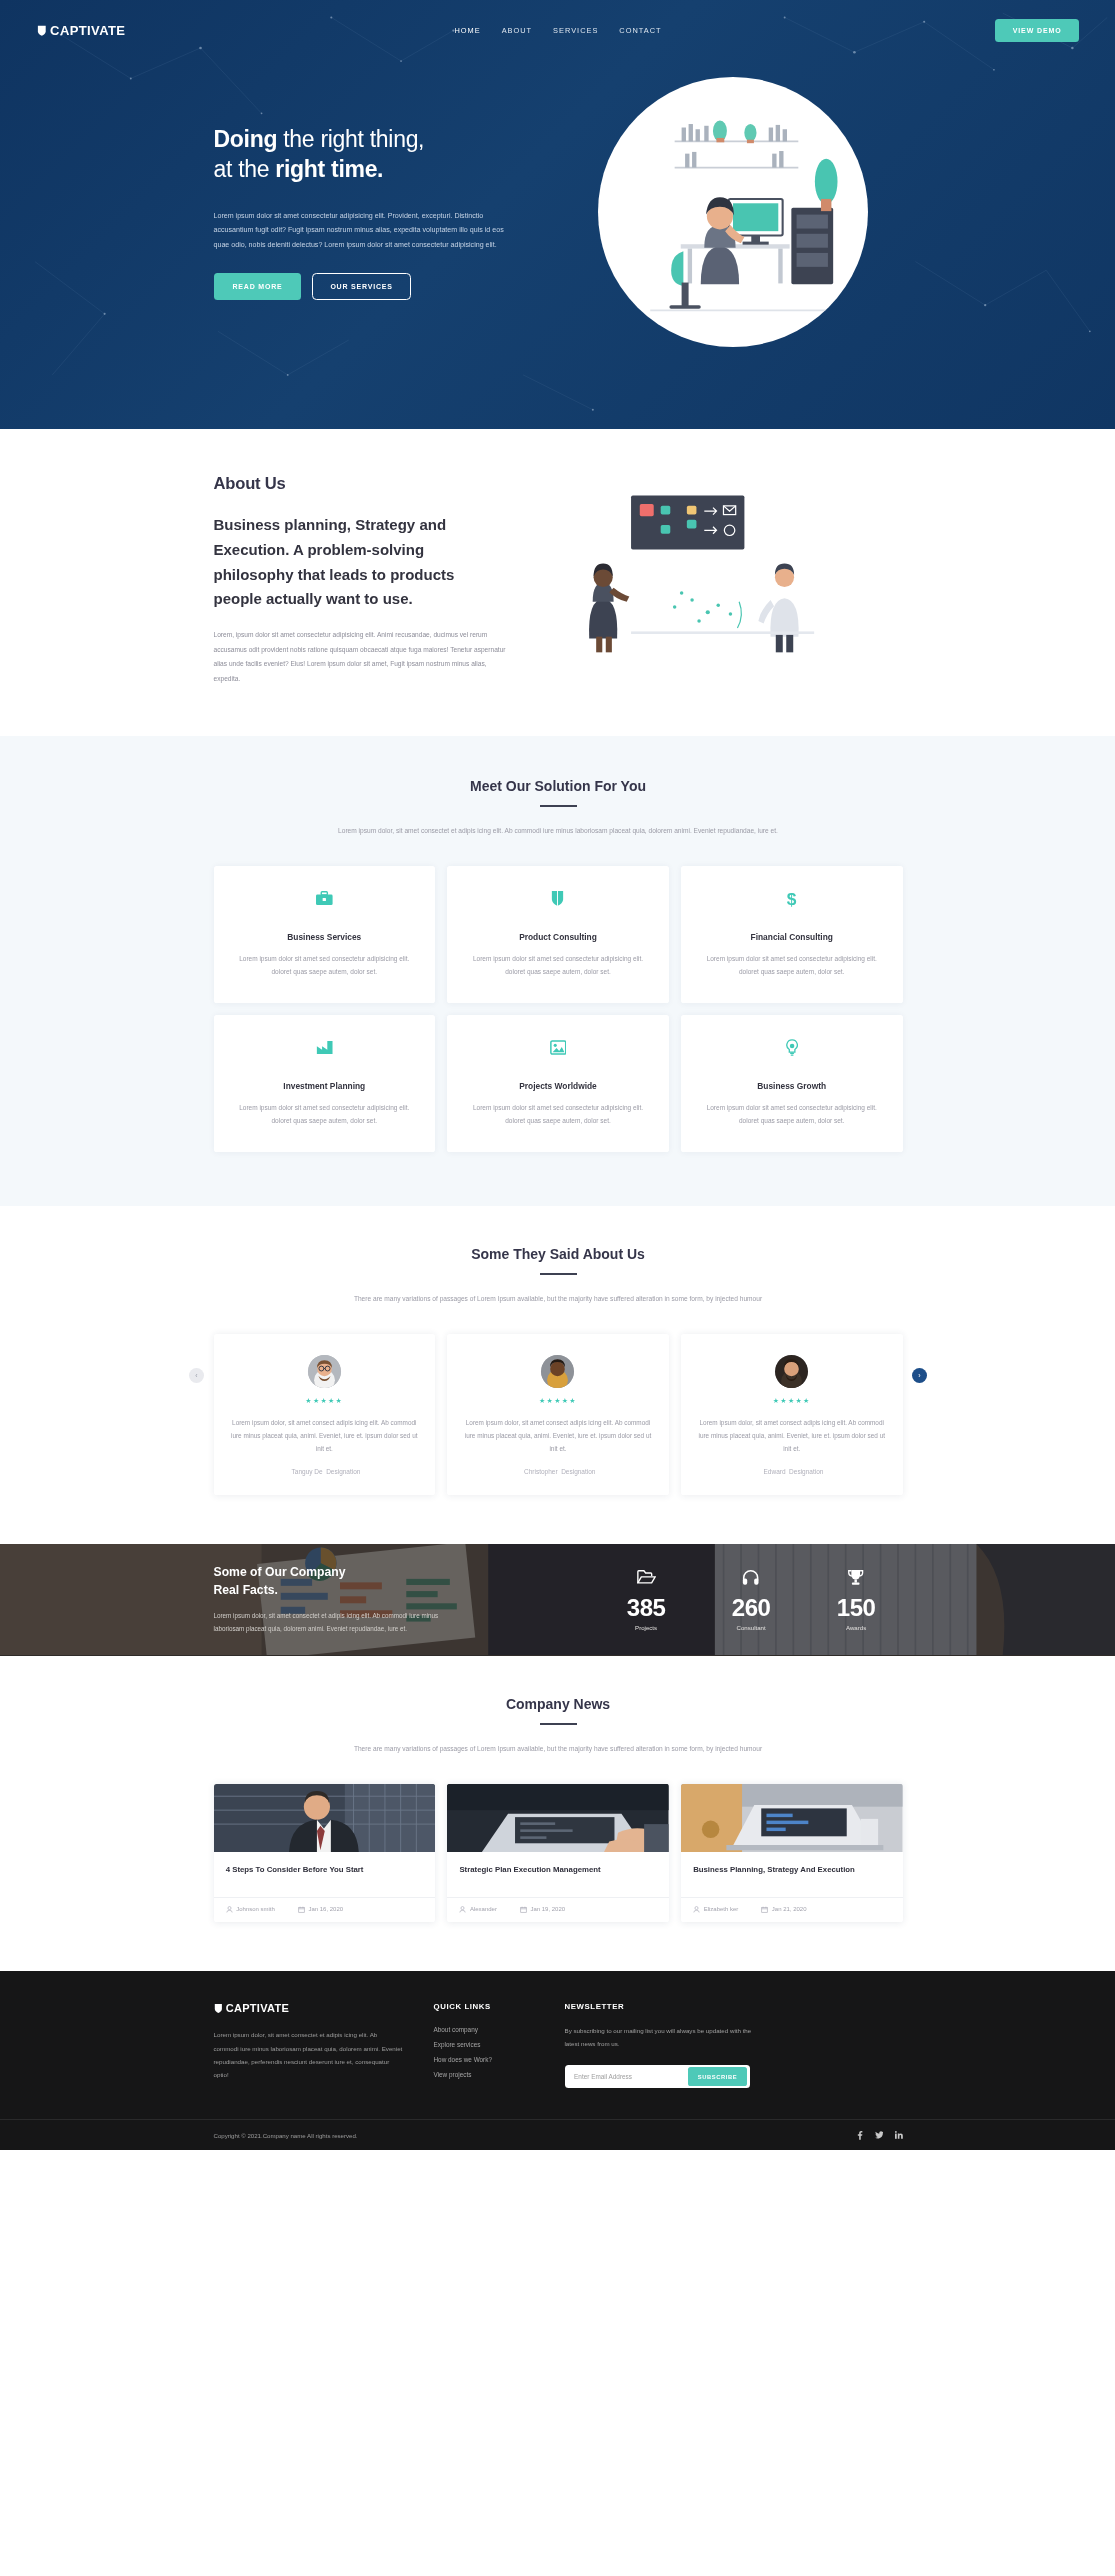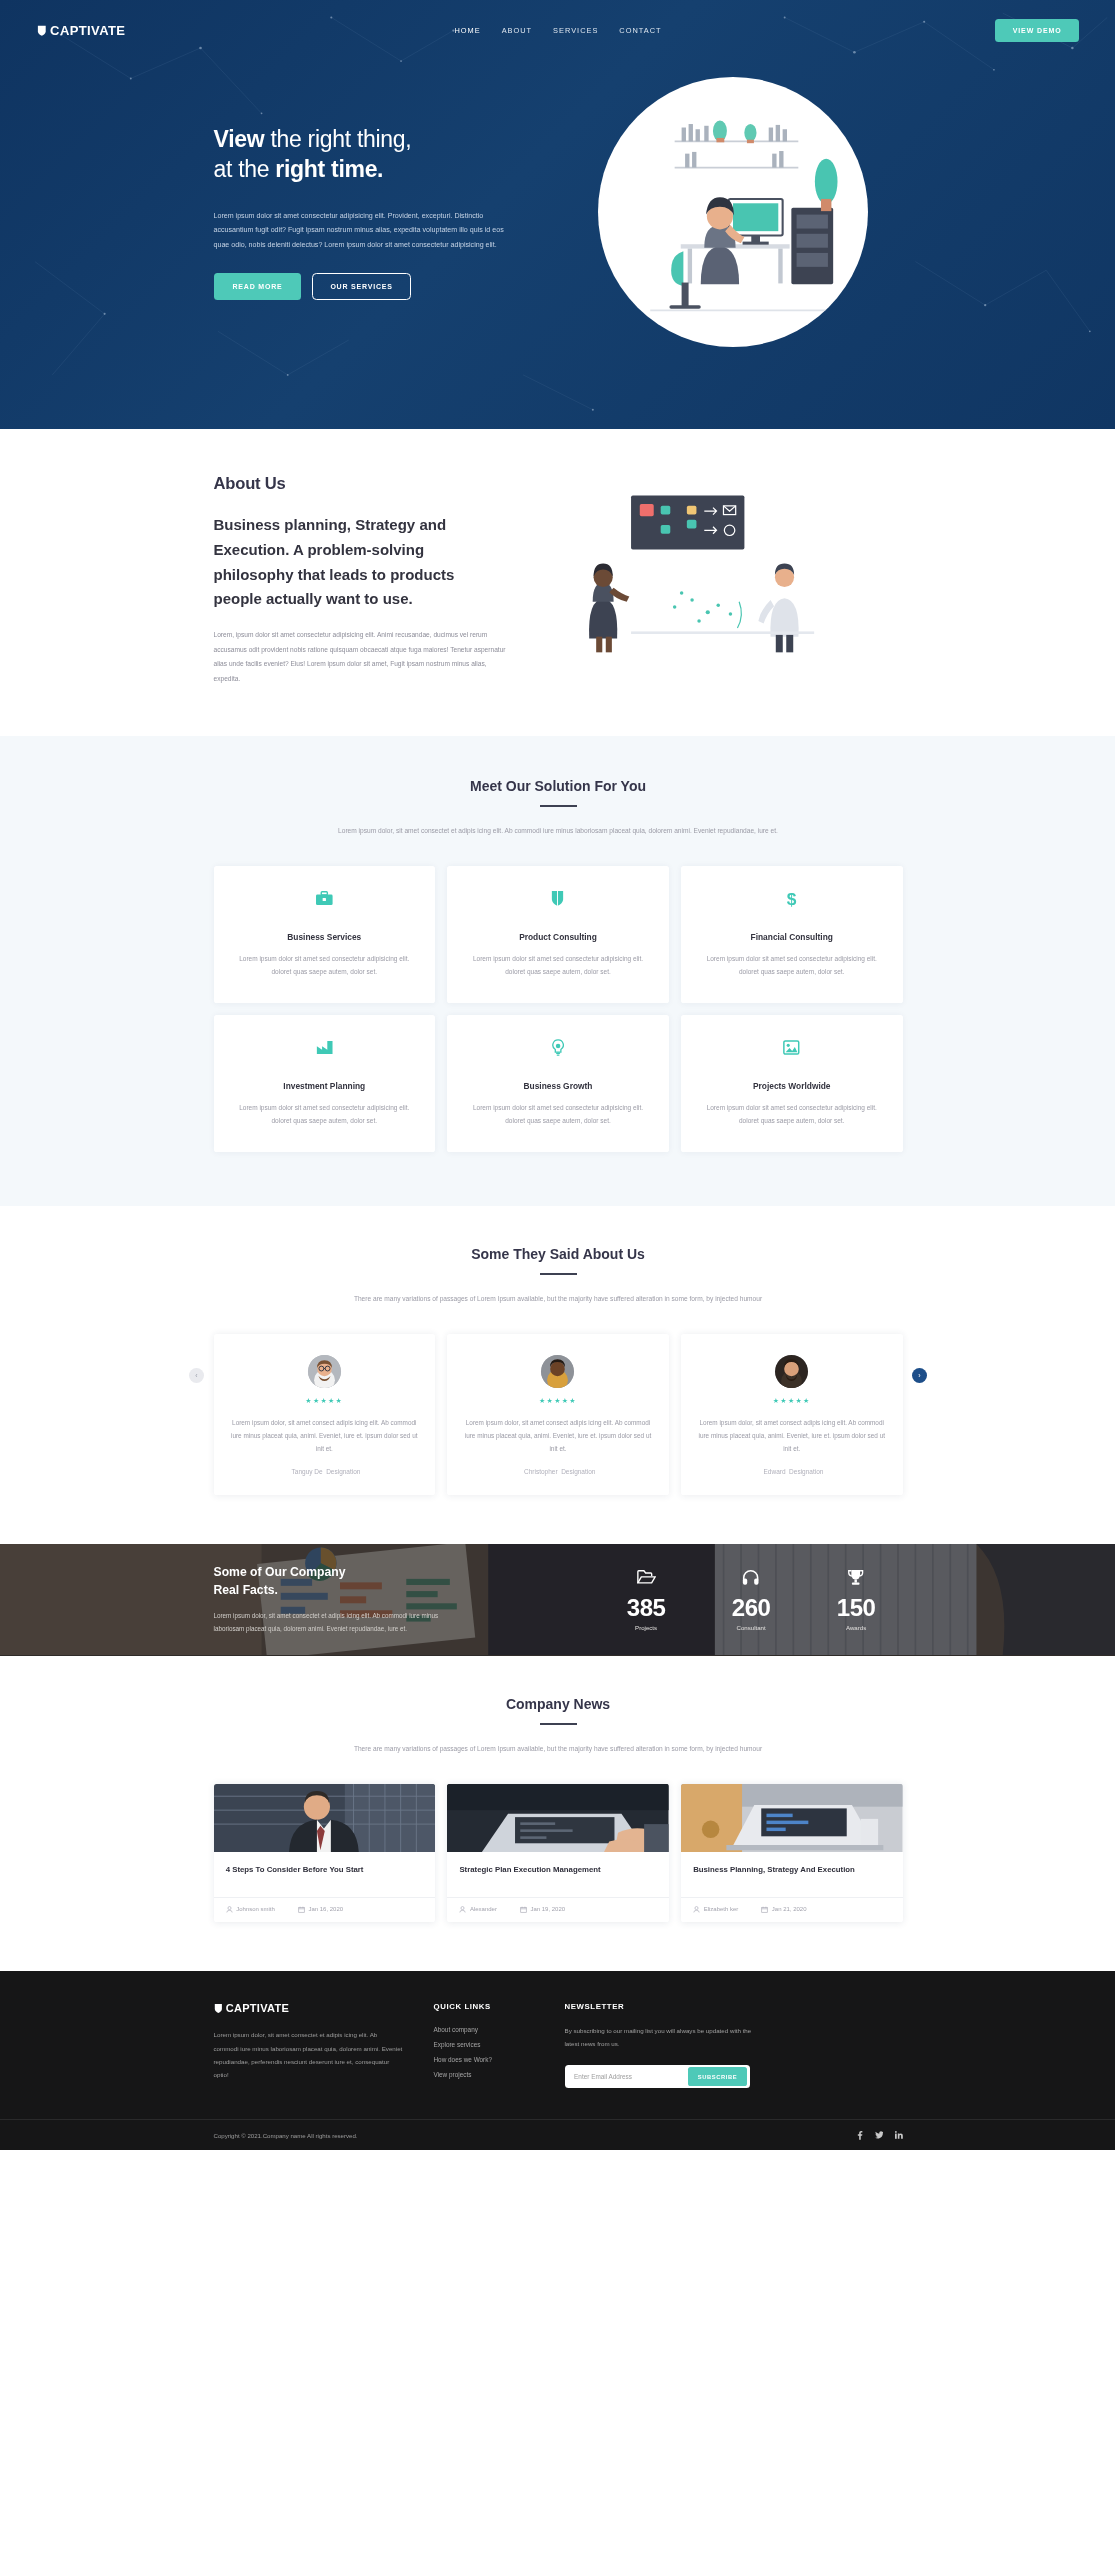--- a/index.html
+++ b/index.html
@@ -262,21 +262,21 @@
       <a href="#">CONTACT</a>
     </div>
     <div class="nav-right">
       <button class="btn-demo">VIEW DEMO</button>
     </div>
   </nav>
 
   <div class="container hero-body">
     <div class="hero-left">
       <h1 class="hero-title">
-        <b>View</b><span> the right thing,</span><br>
+        <b>Doing</b><span> the right thing,</span><br>
         <span>at the </span><b>right time.</b>
       </h1>
       <p class="hero-sub">Lorem ipsum dolor sit amet consectetur adipisicing elit. Provident, excepturi. Distinctio accusantium fugit odit? Fugit ipsam nostrum minus alias, expedita voluptatem illo quis id eos quae odio, nobis deleniti delectus? Lorem ipsum dolor sit amet consectetur adipisicing elit.</p>
       <div class="hero-btns">
         <button class="btn-read">READ MORE</button>
         <button class="btn-services">OUR SERVICES</button>
       </div>
     </div>
 
     <div class="hero-illo">
@@ -457,40 +457,40 @@
           <svg width="17.4" height="15" viewBox="0 0 20 17">
               <path d="M1 16V7l6 4V7l6 4V1h6v15z" fill="#3fc9b6"></path>
             </svg>
         </div>
         <h3>Investment Planning</h3>
         <p>Lorem ipsum dolor sit amet sed consectetur adipisicing elit. doloret quas saepe autem, dolor set.</p>
       </div>
 
       <div class="card">
         <div class="card-icon">
+          <svg width="16.6" height="15" viewBox="0 0 19 17">
+              <rect x="1" y="1" width="17" height="15" rx="1.6" fill="none" stroke="#3fc9b6" stroke-width="1.7"></rect>
+              <circle cx="6" cy="6" r="1.8" fill="#3fc9b6"></circle>
+              <path d="M3 14l4.5-5 3 3.4L13.5 8l3 6z" fill="#3fc9b6"></path>
+            </svg>
+        </div>
+        <h3>Projects Worldwide</h3>
+        <p>Lorem ipsum dolor sit amet sed consectetur adipisicing elit. doloret quas saepe autem, dolor set.</p>
+      </div>
+
+      <div class="card">
+        <div class="card-icon">
           <svg width="12.2" height="17.4" viewBox="0 0 14 20">
               <path d="M7 1a6 6 0 0 0-3.2 11.1V15h6.4v-2.9A6 6 0 0 0 7 1z" fill="none" stroke="#3fc9b6" stroke-width="1.5"></path>
               <rect x="4.6" y="15.6" width="4.8" height="1.6" rx=".8" fill="#3fc9b6"></rect>
               <rect x="5.3" y="17.8" width="3.4" height="1.4" rx=".7" fill="#3fc9b6"></rect>
               <circle cx="7" cy="8" r="2.6" fill="#3fc9b6"></circle>
             </svg>
         </div>
         <h3>Business Growth</h3>
-        <p>Lorem ipsum dolor sit amet sed consectetur adipisicing elit. doloret quas saepe autem, dolor set.</p>
-      </div>
-
-      <div class="card">
-        <div class="card-icon">
-          <svg width="16.6" height="15" viewBox="0 0 19 17">
-              <rect x="1" y="1" width="17" height="15" rx="1.6" fill="none" stroke="#3fc9b6" stroke-width="1.7"></rect>
-              <circle cx="6" cy="6" r="1.8" fill="#3fc9b6"></circle>
-              <path d="M3 14l4.5-5 3 3.4L13.5 8l3 6z" fill="#3fc9b6"></path>
-            </svg>
-        </div>
-        <h3>Projects Worldwide</h3>
         <p>Lorem ipsum dolor sit amet sed consectetur adipisicing elit. doloret quas saepe autem, dolor set.</p>
       </div>
 
     </div>
   </div>
 </section>
 
 <section class="testimonials">
   <div class="container">
     <div class="center-head">

